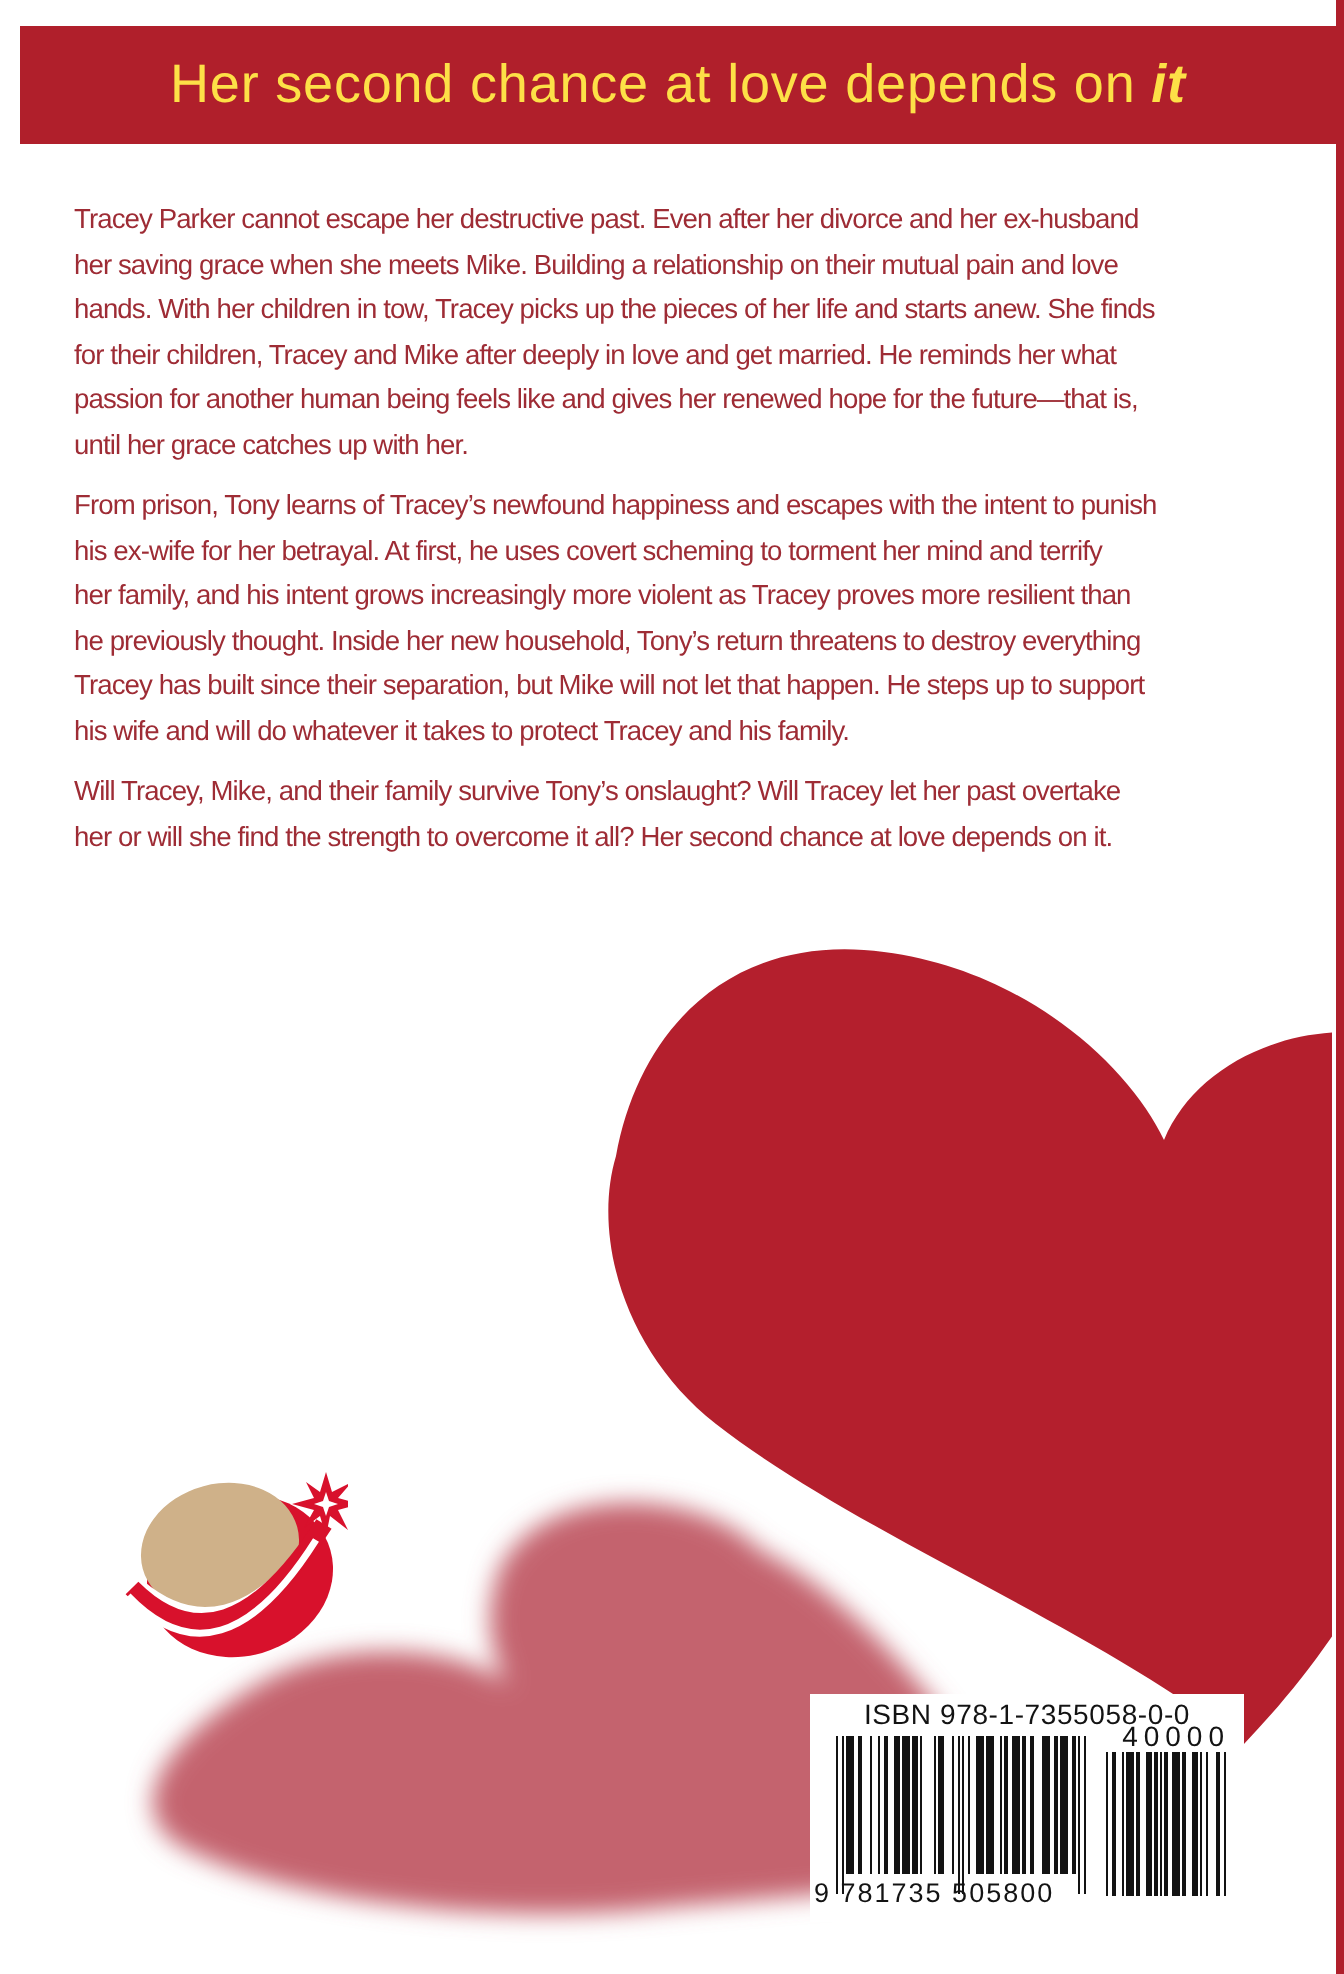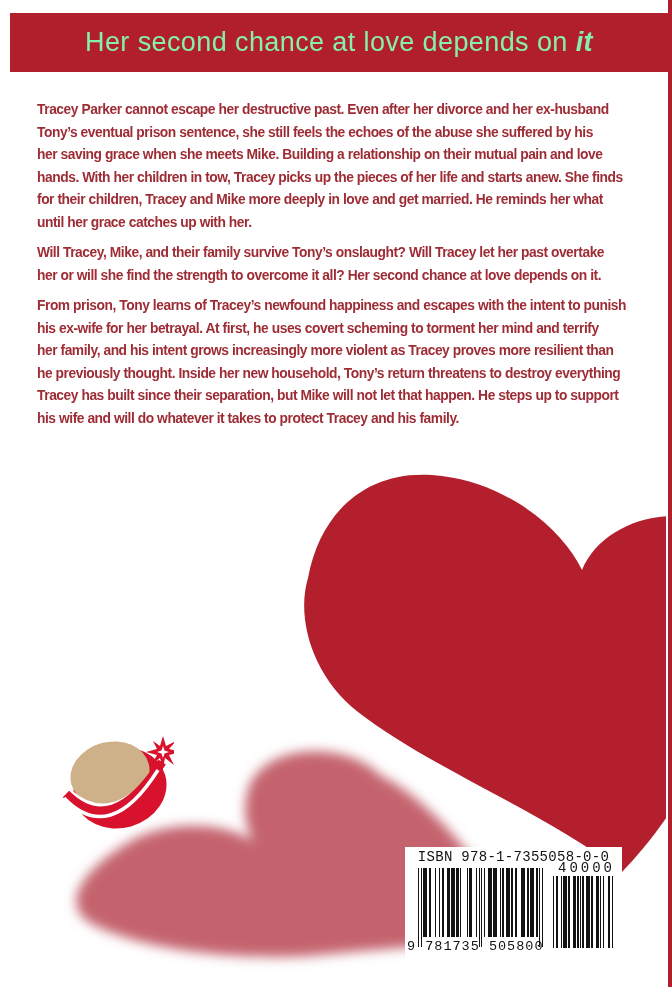--- a/index.html
+++ b/index.html
@@ -7,52 +7,52 @@
     position:relative;width:672px;height:987px;background:#ffffff;
     overflow:hidden;font-family:"Liberation Sans",sans-serif;
     margin:0 auto;
   }
   
   .art-clip{position:absolute;left:0;top:0;width:666px;height:987px;overflow:hidden;}
   .art-clip svg{position:absolute;left:0;top:0;}
 
   .banner{
     position:absolute;left:10px;top:13px;width:658px;height:59px;
-    background:var(--banner-red);color:#86efac;
+    background:var(--banner-red);color:#fde047;
     display:flex;align-items:center;justify-content:center;
     font-size:27px;letter-spacing:.4px;white-space:pre;
   }
   .banner .em{font-style:italic;font-weight:bold;}
 
   .edge-strip{position:absolute;right:0;top:0;width:4px;height:987px;background:var(--edge-red);}
 
   .synopsis{
     position:absolute;left:37px;top:99px;width:612px;
-    color:var(--body-text);font-weight:bold;font-size:13.8px;letter-spacing:-.45px;
+    color:var(--body-text);font-weight:normal;font-size:13.8px;letter-spacing:-.45px;
   }
   .syn-para{margin:0 0 8px 0;padding:0;}
   .syn-line{height:22.5px;line-height:22.5px;white-space:nowrap;}
 
   .wordmark{
     position:absolute;left:56px;top:690px;width:200px;
     font-family:"DejaVu Serif",serif;font-style:italic;
     font-size:27px;color:var(--tan);letter-spacing:1px;
   }
   .logo-svg{position:absolute;left:62px;top:736px;}
 
   [data-name="big-heart"]{fill:var(--heart-red);}
   [data-name="shadow-heart"]{fill:var(--shadow-pink);}
   [data-name="logo-ball"]{fill:var(--tan);}
   .logo-red{fill:var(--logo-red);}
   .logo-red-stroke{stroke:var(--logo-red);fill:none;}
   .logo-white-stroke{stroke:#ffffff;fill:none;}
 
   .barcode-box{
     position:absolute;left:405px;top:847px;width:217px;height:114px;background:#ffffff;
-    font-family:Liberation Mono, monospace;color:var(--barcode-ink);
+    font-family:Liberation Sans, sans-serif;color:var(--barcode-ink);
   }
   .isbn-line{position:absolute;left:0;top:2px;width:100%;text-align:center;
     font-size:14px;letter-spacing:.3px;white-space:pre;}
   .bars-main{position:absolute;left:13px;top:21px;width:126px;height:79px;}
   .bars-supp{position:absolute;left:148px;top:29px;width:61px;height:72px;}
   .bars-main .bar,.bars-supp .bar{position:absolute;top:0;background:var(--barcode-ink);}
   .digits-line{position:absolute;left:2px;top:92px;font-size:13.5px;letter-spacing:1px;white-space:pre;}
   .supp-label{position:absolute;left:146px;top:13px;width:64px;text-align:right;
     font-size:14px;letter-spacing:3px;white-space:pre;}
 </style>
@@ -78,37 +78,37 @@
     </svg>
   </div>
 
   <div class="banner" data-name="tagline-banner"><span data-name="tagline-text">Her second chance at love depends on </span><span class="em" data-name="tagline-emphasis">it</span></div>
 
   <div class="edge-strip" data-name="page-edge-strip"></div>
 
   <div class="synopsis" data-name="synopsis-text" id="synopsis">
       <div class="syn-para" data-name="synopsis-paragraph">
         <div class="syn-line" data-name="synopsis-line">Tracey Parker cannot escape her destructive past. Even after her divorce and her ex-husband</div>
-        <div class="syn-line" data-name="synopsis-line">Tony’s eventual prison sentence, she still feels the echoes of the abuse she suffered by his</div>
         <div class="syn-line" data-name="synopsis-line">her saving grace when she meets Mike. Building a relationship on their mutual pain and love</div>
         <div class="syn-line" data-name="synopsis-line">hands. With her children in tow, Tracey picks up the pieces of her life and starts anew. She finds</div>
-        <div class="syn-line" data-name="synopsis-line">for their children, Tracey and Mike more deeply in love and get married. He reminds her what</div>
+        <div class="syn-line" data-name="synopsis-line">for their children, Tracey and Mike after deeply in love and get married. He reminds her what</div>
+        <div class="syn-line" data-name="synopsis-line">passion for another human being feels like and gives her renewed hope for the future—that is,</div>
         <div class="syn-line" data-name="synopsis-line">until her grace catches up with her.</div>
-      </div>
-      <div class="syn-para" data-name="synopsis-paragraph">
-        <div class="syn-line" data-name="synopsis-line">Will Tracey, Mike, and their family survive Tony’s onslaught? Will Tracey let her past overtake</div>
-        <div class="syn-line" data-name="synopsis-line">her or will she find the strength to overcome it all? Her second chance at love depends on it.</div>
       </div>
       <div class="syn-para" data-name="synopsis-paragraph">
         <div class="syn-line" data-name="synopsis-line">From prison, Tony learns of Tracey’s newfound happiness and escapes with the intent to punish</div>
         <div class="syn-line" data-name="synopsis-line">his ex-wife for her betrayal. At first, he uses covert scheming to torment her mind and terrify</div>
         <div class="syn-line" data-name="synopsis-line">her family, and his intent grows increasingly more violent as Tracey proves more resilient than</div>
         <div class="syn-line" data-name="synopsis-line">he previously thought. Inside her new household, Tony’s return threatens to destroy everything</div>
         <div class="syn-line" data-name="synopsis-line">Tracey has built since their separation, but Mike will not let that happen. He steps up to support</div>
         <div class="syn-line" data-name="synopsis-line">his wife and will do whatever it takes to protect Tracey and his family.</div>
+      </div>
+      <div class="syn-para" data-name="synopsis-paragraph">
+        <div class="syn-line" data-name="synopsis-line">Will Tracey, Mike, and their family survive Tony’s onslaught? Will Tracey let her past overtake</div>
+        <div class="syn-line" data-name="synopsis-line">her or will she find the strength to overcome it all? Her second chance at love depends on it.</div>
       </div>
     </div>
 
 
   <svg class="logo-svg" width="112" height="96" viewBox="0 0 112 96" data-name="publisher-logo">
 
     <ellipse data-name="logo-sphere-shell" class="logo-red" cx="58" cy="52" rx="47" ry="40" transform="rotate(-16 58 52)"></ellipse>
 
     <ellipse data-name="logo-ball" cx="48" cy="38" rx="40" ry="32" transform="rotate(-15 48 38)"></ellipse>
 

